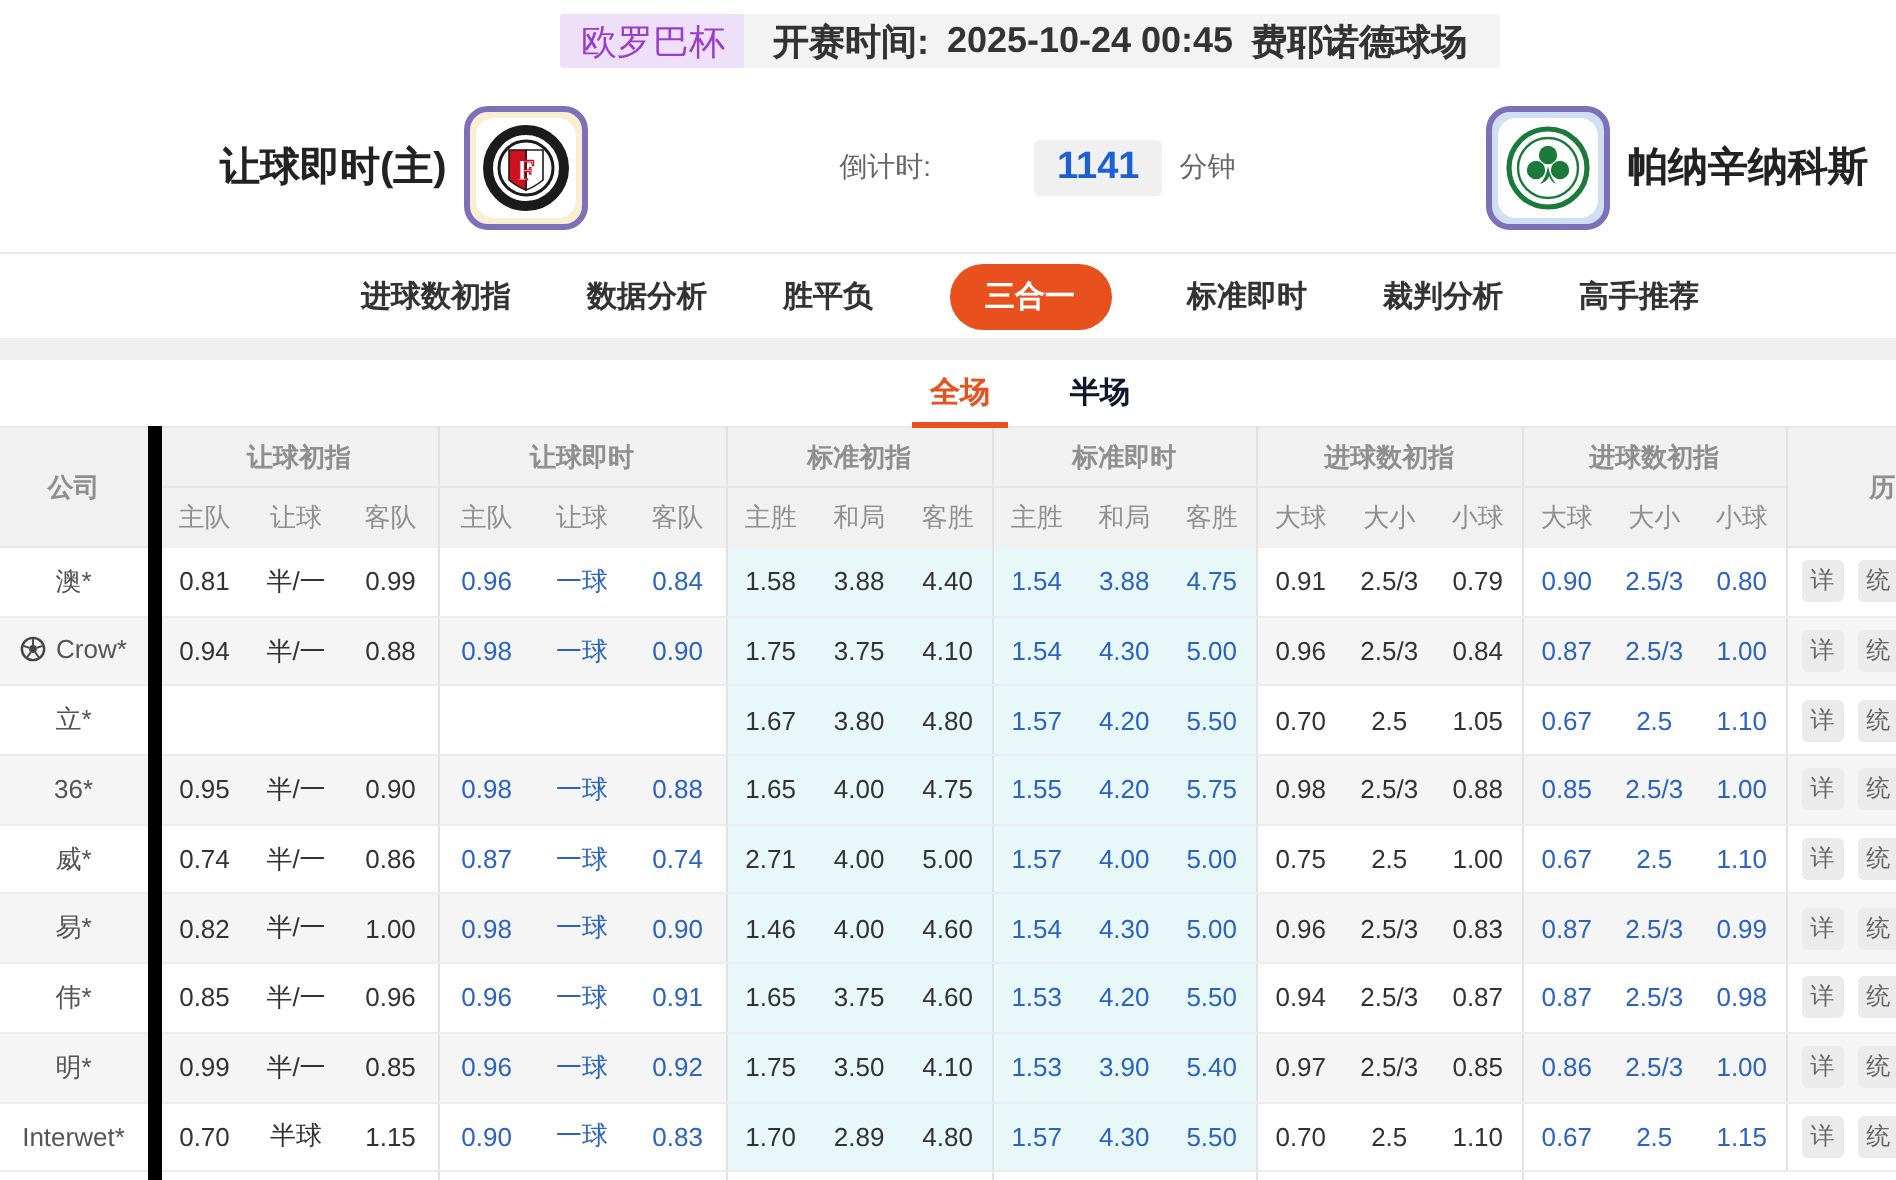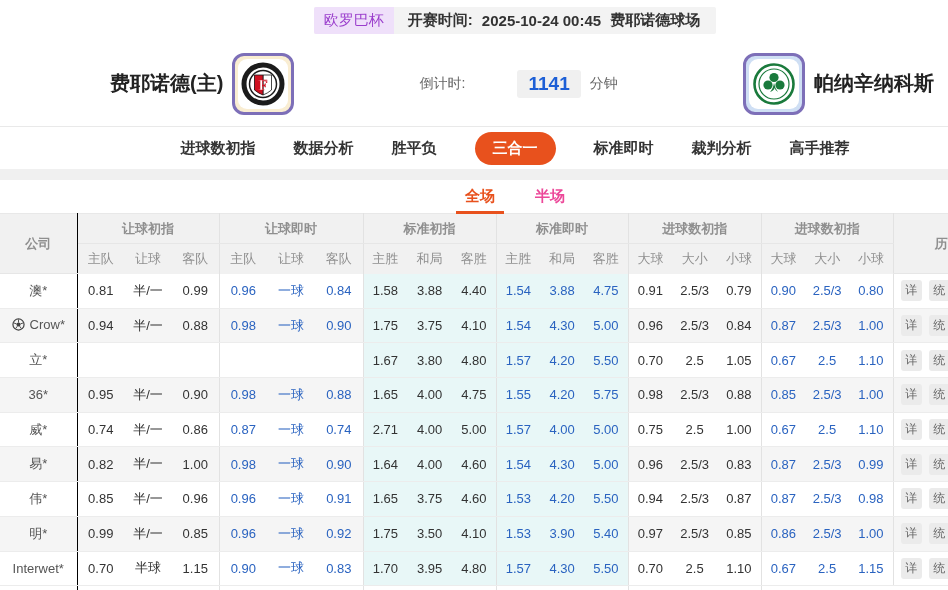--- a/index.html
+++ b/index.html
@@ -6,21 +6,21 @@
   html, body { width: 948px; height: 590px; overflow: hidden; }
   body {
     background: #fff;
     font-family: "Liberation Sans", sans-serif;
     color: #333;
   }
   .page { width: 1030px; }
 
   
   .top-strip { height: 41px; display: flex; justify-content: center; align-items: center; }
-  .match-pill { display: flex; align-items: stretch; height: 27px; background: #f3f3f3; border-radius: 2px; font-size: 15px; overflow: hidden; }
+  .match-pill { display: flex; align-items: stretch; height: 27px; background: #f3f3f3; border-radius: 2px; font-size: 18px; overflow: hidden; }
   .league-badge { background: #efe0fa; color: #9a3dcc; padding: 0 10px; display: flex; align-items: center; }
   .kickoff-info { display: flex; align-items: center; gap: 9px; padding: 0 16px 0 14px; font-weight: bold; color: #333; }
 
   
   .header { height: 86px; display: flex; align-items: center; justify-content: space-between; padding: 0 96px 0 110px; border-bottom: 1px solid #e9e9e9; }
   .team { display: flex; align-items: center; gap: 9px; }
   .team-name { font-size: 20px; font-weight: bold; color: #222; white-space: nowrap; }
   .logo-box { width: 62px; height: 62px; border: 3px solid #7d6fb8; border-radius: 12px; display: flex; align-items: center; justify-content: center; flex: 0 0 auto; }
   .logo-box.home { background: #f9edd2; }
   .logo-box.away { background: #cfdff4; }
@@ -29,31 +29,31 @@
   .countdown-value { background: #f0f0f0; color: #1d5fd6; font-size: 19px; font-weight: bold; padding: 3px 11px; border-radius: 3px; margin-left: 43px; }
 
   
   .nav { height: 42px; display: flex; align-items: center; justify-content: center; gap: 38px; font-size: 15px; font-weight: bold; }
   .nav-item { cursor: pointer; color: #333; white-space: nowrap; }
   .nav-item.active { background: #e8511d; color: #fff; border-radius: 17px; padding: 7px 18px; }
   .divider-strip { height: 11px; background: #f0f0f0; }
 
   
   .subtabs { height: 33px; display: flex; justify-content: center; align-items: center; gap: 36px; font-size: 15px; font-weight: bold; }
-  .subtab { position: relative; padding: 5px 2px; cursor: pointer; color: #ec4899; }
+  .subtab { position: relative; padding: 5px 2px; cursor: pointer; color: #0f172a; }
   .subtab.active { color: #e8511d; text-align: right; }
   .subtab.active::after { content: ""; position: absolute; left: -7px; right: -7px; bottom: -3px; height: 3px; background: #e8511d; }
 
   
   table { border-collapse: collapse; table-layout: fixed; width: 1010px; font-size: 13px; border-top: 1px solid #e8e8e8; }
   thead th { background: #f1f1f1; color: #8f8f8f; font-weight: normal; height: 30px; text-align: center; }
   thead tr.group-row th { border-bottom: 1px solid #e6e6e6; font-weight: bold; }
   th.history-th { text-align: left; padding-left: 41px; }
   .gb { border-left: 1px solid #e2e2e2; }
-  .col-company { border-right: 1px solid #000000; }
+  .col-company { border-right: 7px solid #000000; }
   tbody td { height: 34.7px; text-align: center; border-bottom: 1px solid #ececec; color: #333; }
   tbody tr.even td { background: #f5f5f5; }
   tbody td.cyan, tbody tr.even td.cyan { background: #e8f7f7; }
   tbody td.blue { color: #2a63c0; }
   td.company-cell { color: #555; }
   .ball-icon { display: inline-block; vertical-align: -2px; margin-right: 5px; }
   td.action-cell { text-align: left; padding-left: 7px; white-space: nowrap; }
   .mini-btn { display: inline-block; width: 21px; height: 21px; line-height: 21px; background: #ebebeb; border-radius: 3px; color: #666; font-size: 12px; text-align: center; margin-right: 7px; cursor: pointer; }
   tr.partial-row td { border-bottom: none; background: #fff; }
 </style>
@@ -68,21 +68,21 @@
       <span class="kickoff-info">
         <span>开赛时间:</span>
         <span>2025-10-24 00:45</span>
         <span>费耶诺德球场</span>
       </span>
     </div>
   </div>
 
   <div class="header">
     <div class="team">
-      <span class="team-name">费耶诺德(主)</span>
+      <span class="team-name">让球即时(主)</span>
       <span class="logo-box home">
         <span class="logo-inner">
           <svg width="44" height="44" viewBox="0 0 44 44">
             <circle cx="22" cy="22" r="19" fill="#fff" stroke="#1b1b1b" stroke-width="5"></circle>
             <circle cx="22" cy="22" r="13.5" fill="#fff" stroke="#1b1b1b" stroke-width="1.5"></circle>
             <path d="M13.5 13 h8.5 v20 q-4.25 -1.5 -8.5 -5 z" fill="#cf1020"></path>
             <path d="M22 13 h8.5 v15 q-4.25 3.5 -8.5 5 z" fill="#fff" stroke="#1b1b1b" stroke-width="0.8"></path>
             <path d="M13.5 13 h8.5 v20 q-4.25 -1.5 -8.5 -5 z" fill="#cf1020" stroke="#1b1b1b" stroke-width="0.8"></path>
             <text x="22" y="28" font-size="15" font-weight="bold" text-anchor="middle" fill="#fff" stroke="#cf1020" stroke-width="0.6" font-family="Liberation Serif, serif">F</text>
           </svg>
@@ -307,21 +307,21 @@
           <td class="gb action-cell"><span class="mini-btn">详</span><span class="mini-btn">统</span></td>
         </tr>
         <tr class="even">
           <td class="company-cell col-company"><span>易*</span></td>
           <td class="gb">0.82</td>
           <td class="">半/一</td>
           <td class="">1.00</td>
           <td class="gb blue">0.98</td>
           <td class="blue">一球</td>
           <td class="blue">0.90</td>
-          <td class="gb cyan">1.64</td>
+          <td class="gb cyan">1.46</td>
           <td class="cyan">4.00</td>
           <td class="cyan">4.60</td>
           <td class="gb cyan blue">1.54</td>
           <td class="cyan blue">4.30</td>
           <td class="cyan blue">5.00</td>
           <td class="gb">0.96</td>
           <td class="">2.5/3</td>
           <td class="">0.83</td>
           <td class="gb blue">0.87</td>
           <td class="blue">2.5/3</td>
@@ -374,21 +374,21 @@
         </tr>
         <tr class="odd">
           <td class="company-cell col-company"><span>Interwet*</span></td>
           <td class="gb">0.70</td>
           <td class="">半球</td>
           <td class="">1.15</td>
           <td class="gb blue">0.90</td>
           <td class="blue">一球</td>
           <td class="blue">0.83</td>
           <td class="gb cyan">1.70</td>
-          <td class="cyan">3.95</td>
+          <td class="cyan">2.89</td>
           <td class="cyan">4.80</td>
           <td class="gb cyan blue">1.57</td>
           <td class="cyan blue">4.30</td>
           <td class="cyan blue">5.50</td>
           <td class="gb">0.70</td>
           <td class="">2.5</td>
           <td class="">1.10</td>
           <td class="gb blue">0.67</td>
           <td class="blue">2.5</td>
           <td class="blue">1.15</td>

